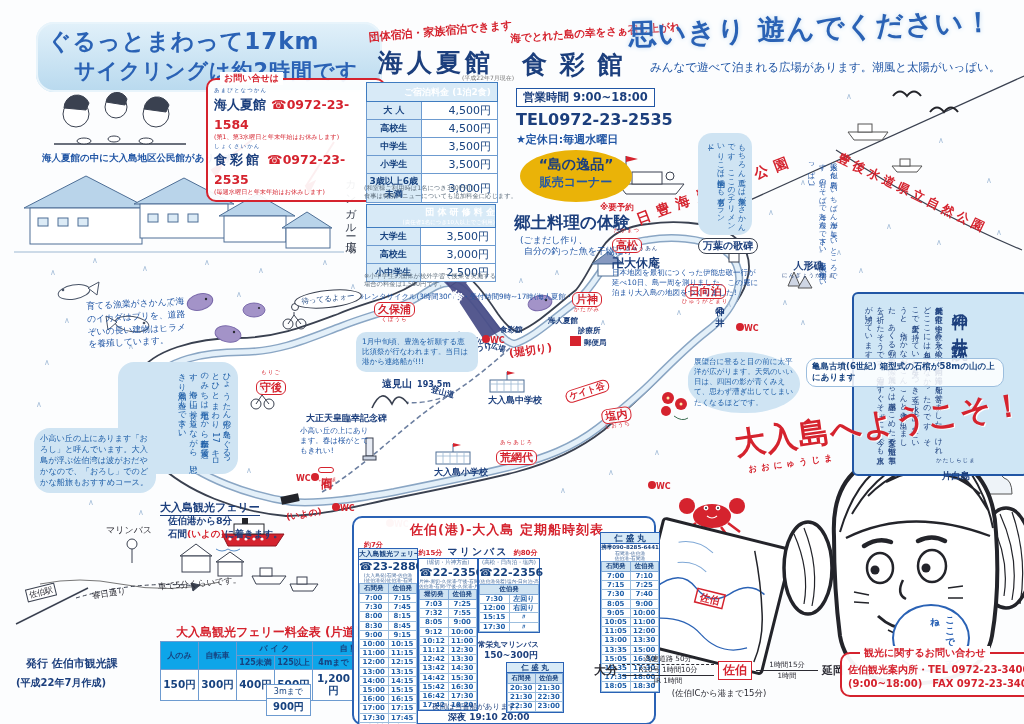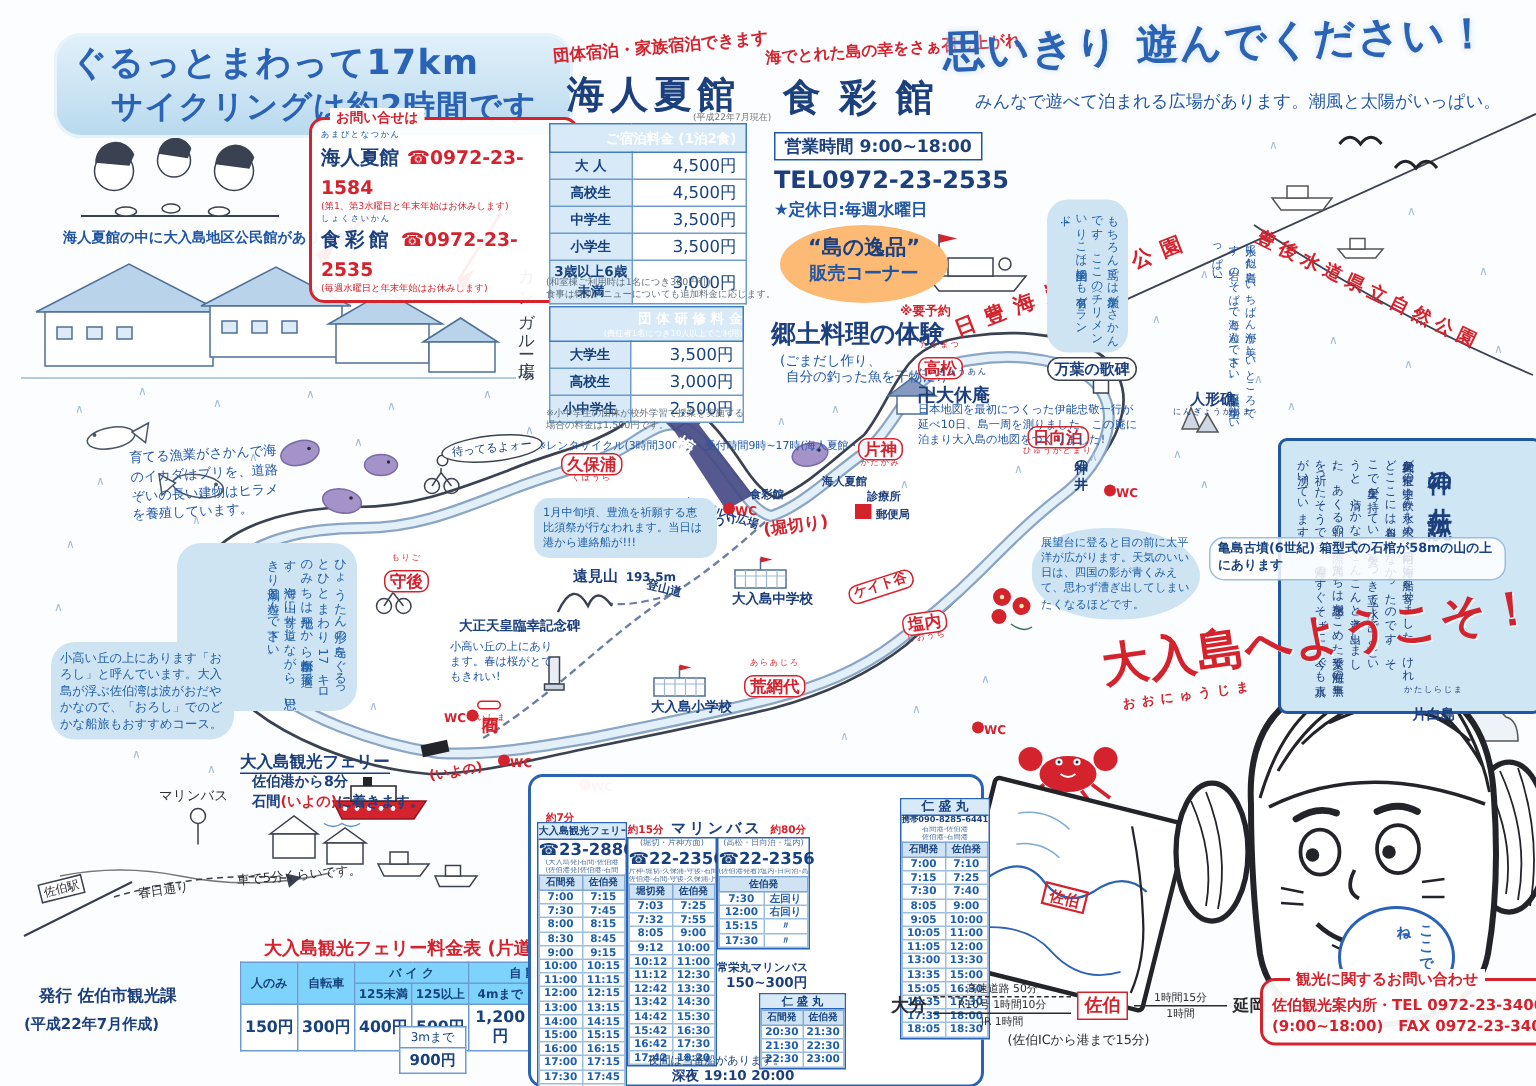--- a/index.html
+++ b/index.html
@@ -33,21 +33,21 @@
   .tt-box{position:absolute;background:#fff;border:1.1px solid #2a62b5;}
   .tt-box .hd{background:#d8eaf7;color:#17427f;font-weight:bold;text-align:center;font-size:6.8px;line-height:10px;border-bottom:1px solid #2a62b5;white-space:nowrap;overflow:hidden;}
   .tt-box .tel{color:#17427f;font-weight:bold;text-align:center;font-size:11px;line-height:13px;white-space:nowrap;}
   .tt-box .tel.small{font-size:5.5px;line-height:7px;}
   .tt-box .rt{color:#4a6fa0;text-align:center;font-size:4.8px;line-height:5px;white-space:nowrap;overflow:hidden;}
   .tt-box .sub{color:#4a6fa0;text-align:center;font-size:5.5px;line-height:7px;white-space:nowrap;overflow:hidden;}
   .tt-box table{width:100%;border-collapse:collapse;table-layout:fixed;}
   .tt-box th{background:#cfe3f2;color:#17427f;border:.8px solid #7fa8d6;font-size:6.5px;padding:0;line-height:9px;}
   .tt-box td{border:.8px solid #9cbede;color:#1f5fa8;text-align:center;font-size:7px;line-height:8.2px;padding:0;font-weight:bold;}
   .fare{border-collapse:collapse;background:#fff;}
-  .fare th{border:1px solid #6d9bd0;background:#7dd3fc;color:#17427f;font-size:8px;padding:1px 2px;}
+  .fare th{border:1px solid #6d9bd0;background:#0ea5e9;color:#17427f;font-size:8px;padding:1px 2px;}
   .fare td{border:1px solid #6d9bd0;color:#17427f;font-size:10.5px;font-weight:bold;text-align:center;padding:2px 1px;}
   .contactbox{border:2px solid #d5232e;border-radius:10px;background:rgba(255,255,255,.95);padding:9px 6px 4px;}
   .contactbox .tt{position:absolute;top:-8px;left:18px;background:#fff;padding:0 4px;color:#d5232e;font-size:10px;font-weight:bold;}
   .hand{color:#2b2b33;}
 </style>
 </head>
 <body>
 
 <div id="stage">
 
@@ -422,21 +422,21 @@
     </table>
   </div>
   <div class="abs" style="left:364px;top:272px;width:136px;font-size:6.3px;color:#60707f;line-height:1.25;">※小中学生の団体が校外学習で授業を実施する場合の料金は1,500円です。</div>
   <div class="abs blue" style="left:358px;top:292px;width:290px;font-size:7.3px;">※レンタサイクル(3時間300円)・受付時間9時~17時(海人夏館・食彩館)</div>
 
   <div class="abs red b" style="left:510px;top:32px;font-size:10.5px;transform:rotate(-4deg);transform-origin:left top;">海でとれた島の幸をさぁ召し上がれ</div>
   <div class="abs navy b" style="left:522px;top:48px;font-size:25px;letter-spacing:2px;">食 彩 館</div>
   <div class="abs navy b" style="left:516px;top:88px;font-size:11.5px;border:1.5px solid #2156a5;padding:1px 6px;background:#fff;">営業時間 9:00~18:00</div>
   <div class="abs navy b" style="left:516px;top:110px;font-size:16px;">TEL0972-23-2535</div>
   <div class="abs blue b" style="left:516px;top:132px;font-size:11px;">★定休日:毎週水曜日</div>
-  <div class="abs" style="left:520px;top:150px;width:112px;height:46px;background:#fdba74;border-radius:50%;text-align:center;padding-top:6px;">
+  <div class="abs" style="left:520px;top:150px;width:112px;height:46px;background:#eab308;border-radius:50%;text-align:center;padding-top:6px;">
     <div class="navy b" style="font-size:14px">“島の逸品”</div>
     <div class="blue b" style="font-size:12px">販売コーナー</div>
   </div>
   <div class="abs red b" style="left:600px;top:202px;font-size:8.5px;">※要予約</div>
   <div class="abs navy b" style="left:514px;top:212px;font-size:16.5px;">郷土料理の体験</div>
   <div class="abs blue" style="left:520px;top:234px;font-size:9px;">(ごまだし作り、</div>
   <div class="abs blue" style="left:524px;top:245px;font-size:9px;">自分の釣った魚を干物に!)</div>
 
   <div class="abs b" style="left:628px;top:16px;font-size:28px;color:#2a62b5;text-shadow:0 0 5px #c3dcf0;transform:rotate(-2deg);transform-origin:left top;letter-spacing:1px;">思いきり 遊んでください！</div>
   <div class="abs blue" style="left:650px;top:60px;font-size:11.5px;">みんなで遊べて泊まれる広場があります。潮風と太陽がいっぱい。</div>
@@ -588,20 +588,21 @@
       <tr>
             <td style="font-size:10px;padding:1px 6px">900円</td>
           </tr>
     </tbody>
       </table>
   </div>
   <div class="abs navy b" style="left:26px;top:656px;font-size:11px;">発行 佐伯市観光課</div>
   <div class="abs navy b" style="left:16px;top:676px;font-size:10px;">(平成22年7月作成)</div>
 
   <div class="abs" style="left:352px;top:516px;width:300px;height:205px;border:2px solid #2a62b5;border-radius:10px;background:rgba(255,255,255,.96);">
+    <div class="abs red b" style="left:28px;top:3px;width:250px;text-align:center;font-size:13px;letter-spacing:1px;">佐伯(港)-大入島 定期船時刻表</div>
     <div class="abs red b" style="left:10px;top:22px;font-size:7px;">約7分</div>
     <div class="abs" style="left:62px;top:22px;width:124px;text-align:center;white-space:nowrap;">
       <span class="red b" style="font-size:7px">約15分</span>
       <span class="navy b" style="font-size:10px;letter-spacing:2px">マリンバス</span>
       <span class="red b" style="font-size:7px">約80分</span>
     </div>
 
     <div class="tt-box" style="left:4px;top:30px;width:58px;">
       <div class="hd">大入島観光フェリー</div>
       <div class="tel">☎23-2880</div>

